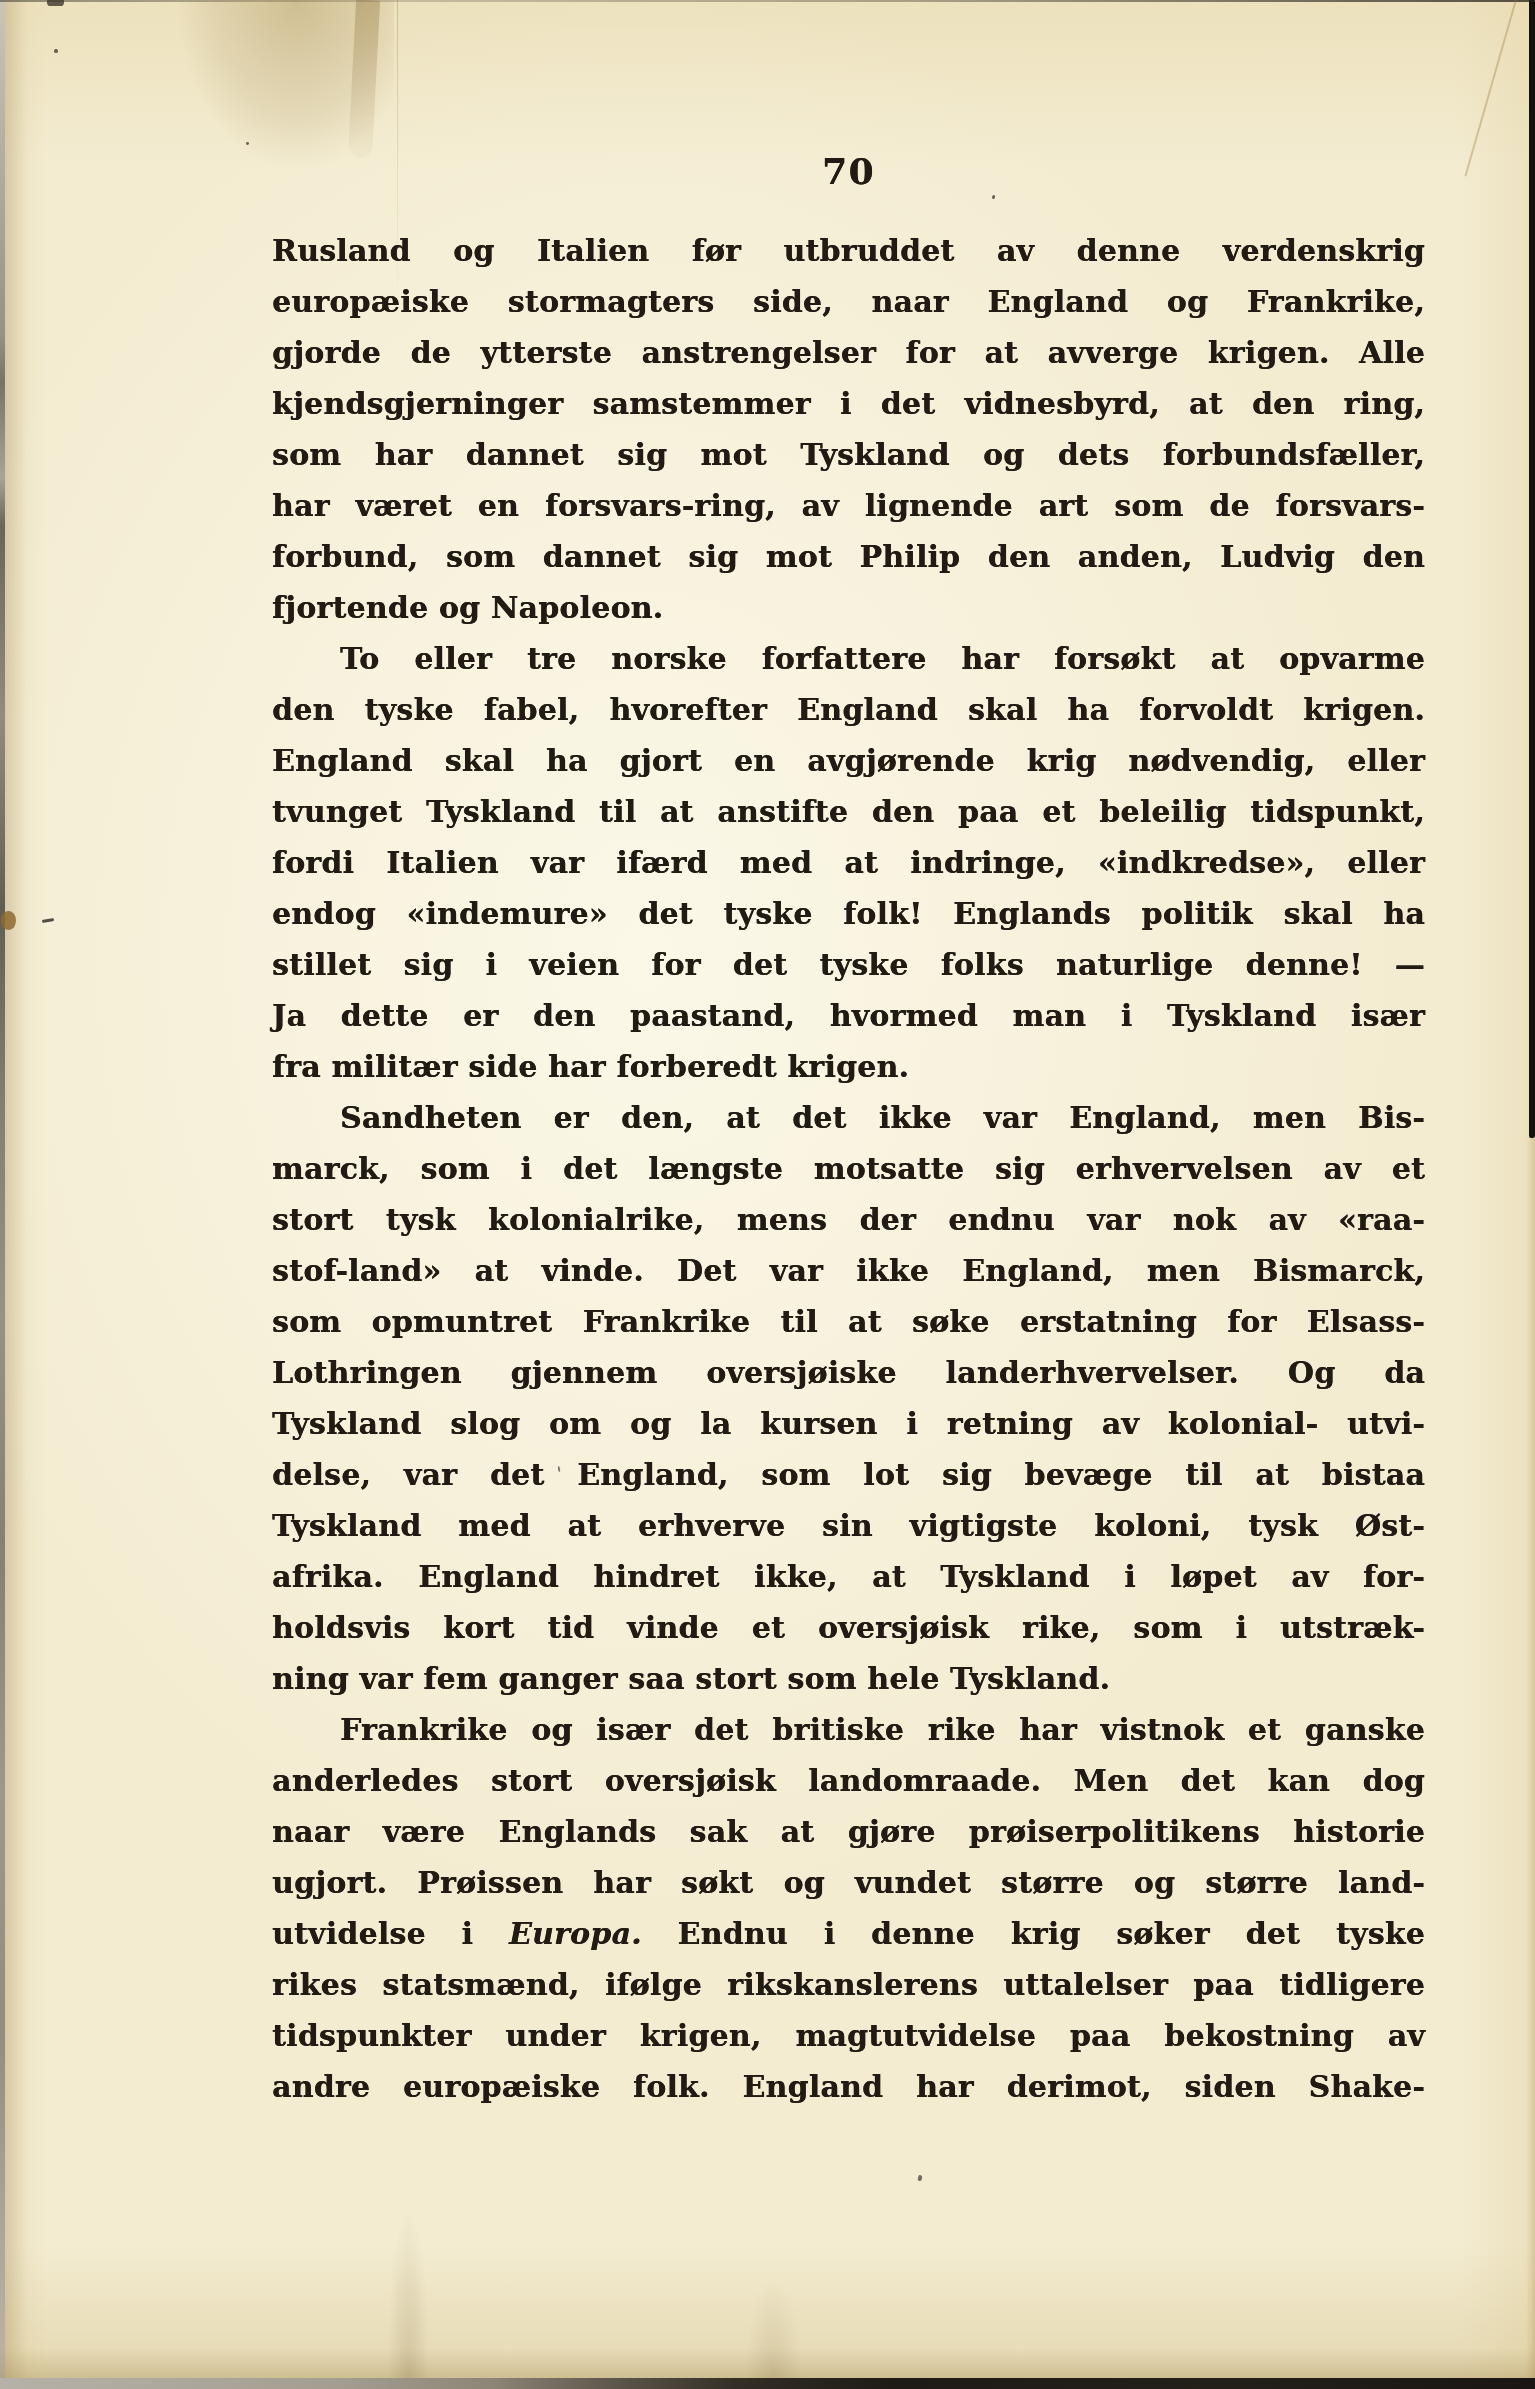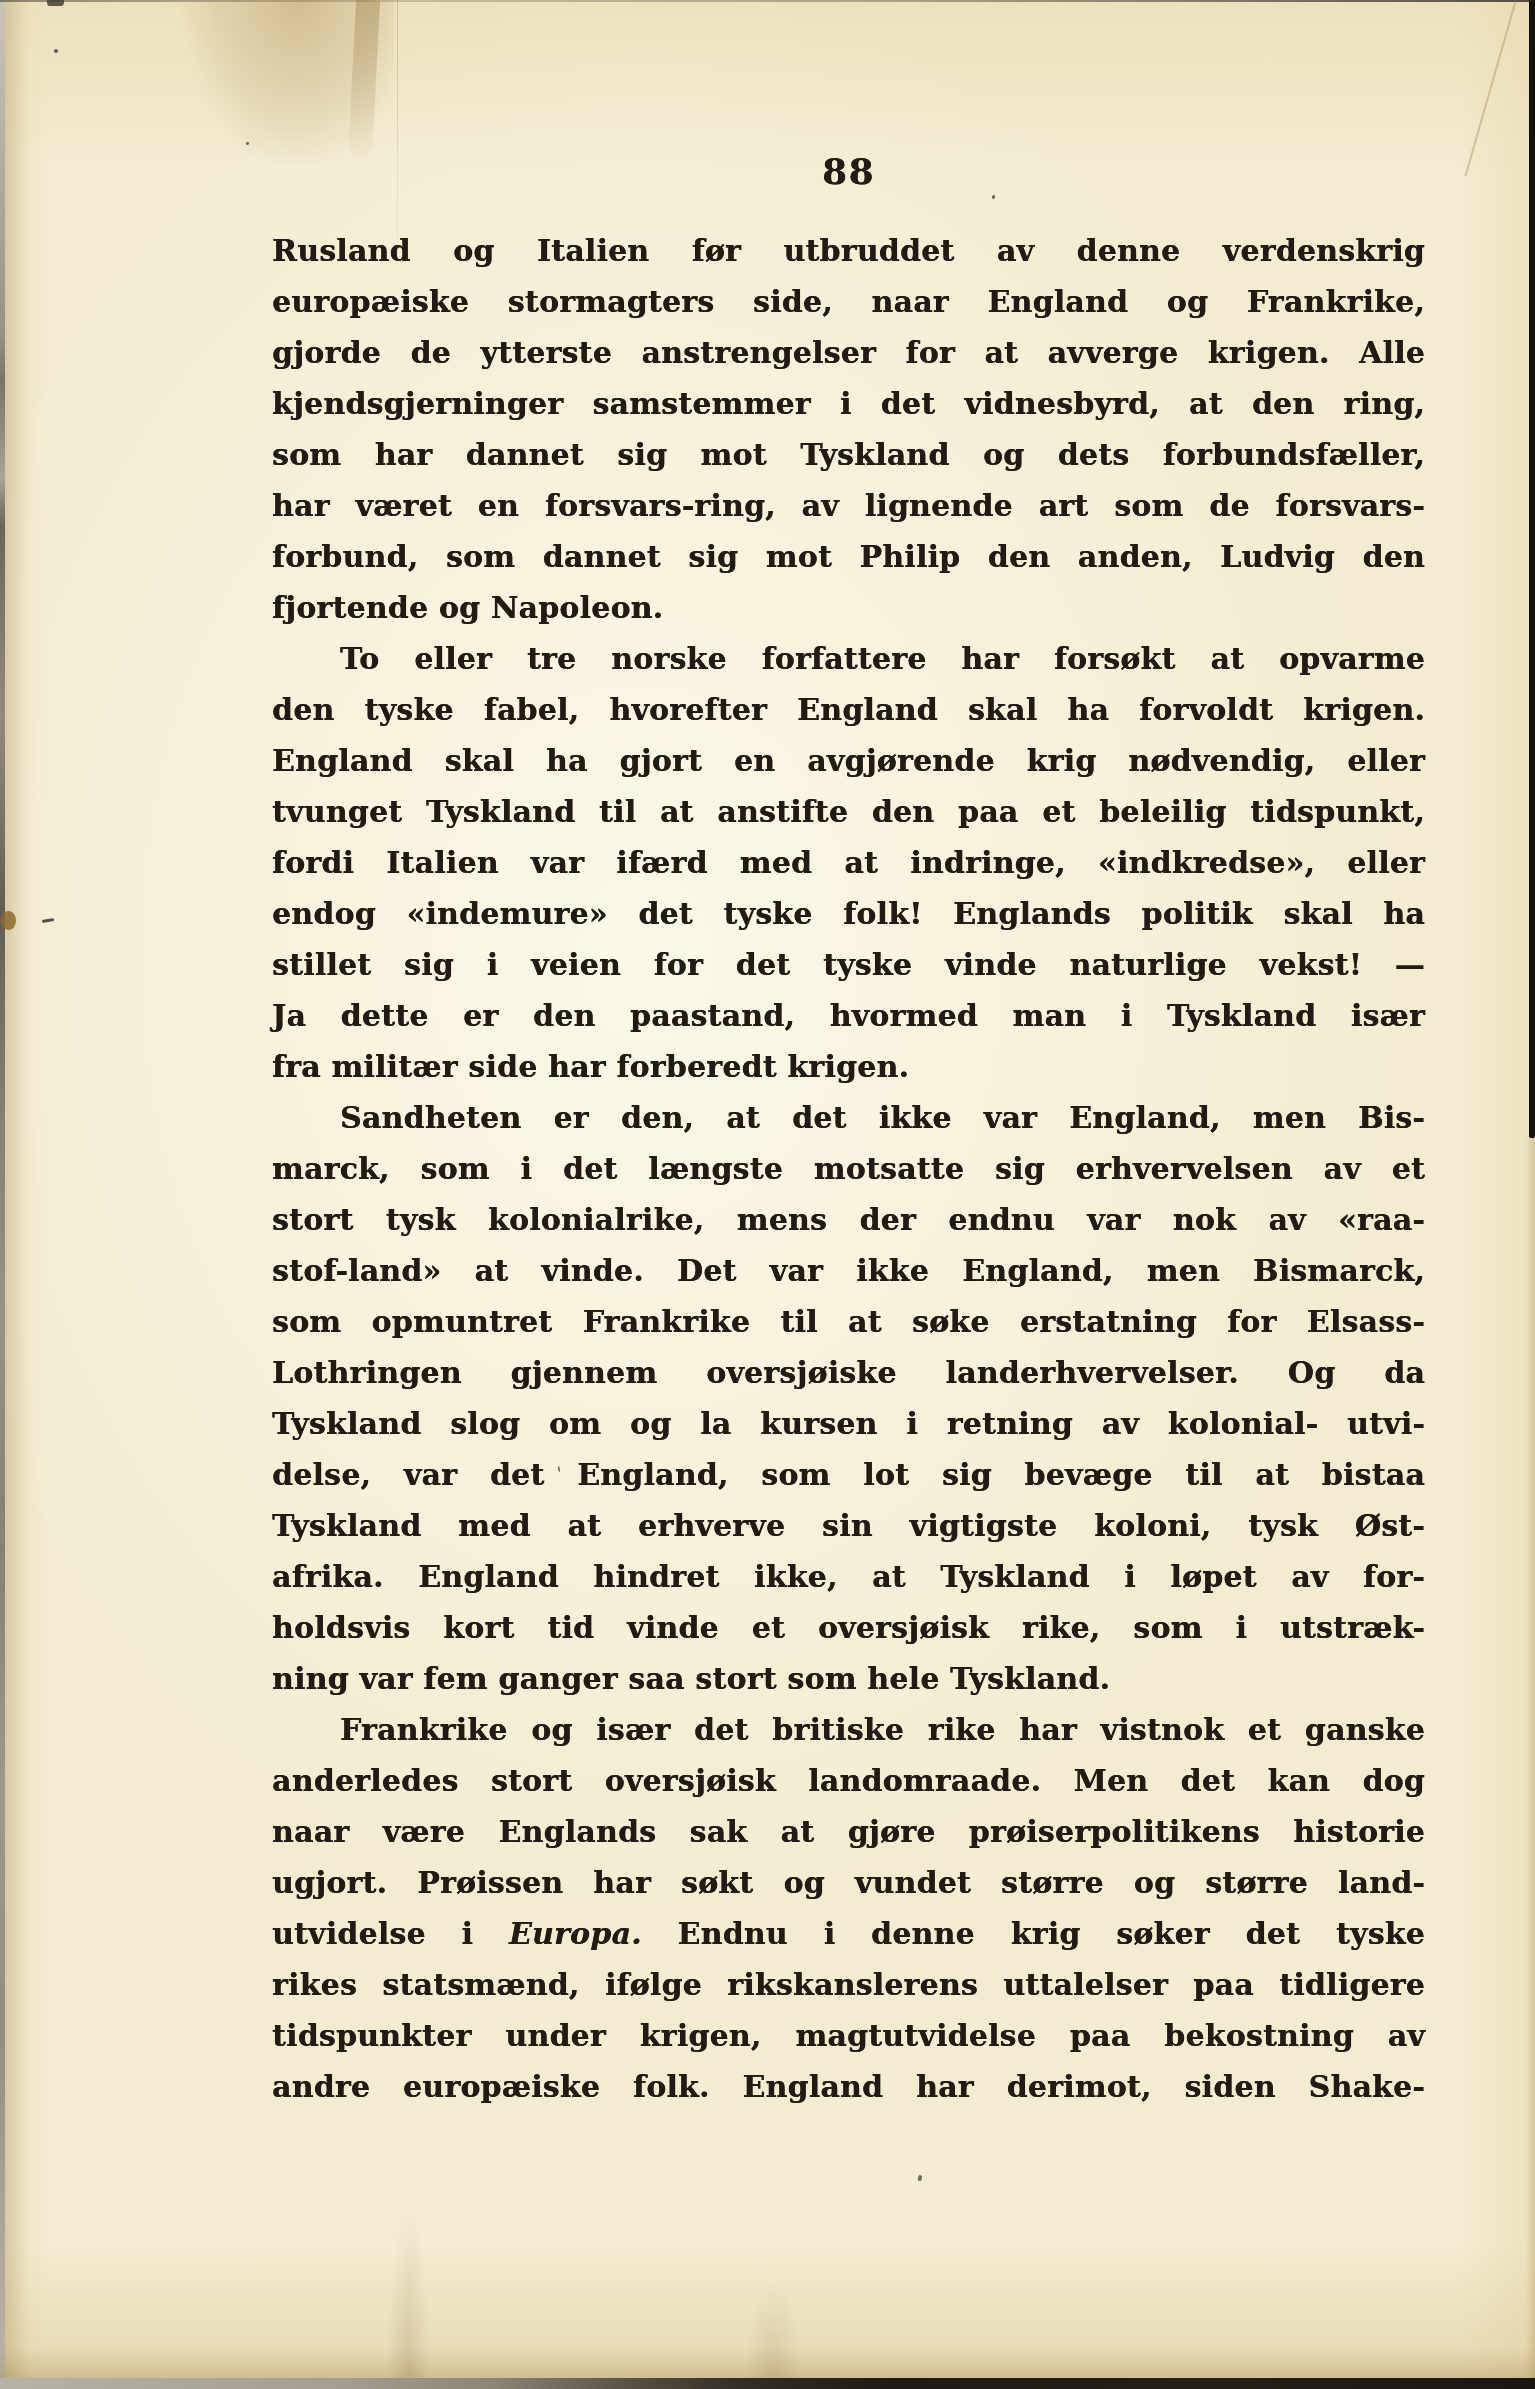--- a/index.html
+++ b/index.html
@@ -132,37 +132,37 @@
   }
   .smudge-b2 {
     position: absolute; left: 745px; bottom: 11.5px; width: 57px; height: 100px;
     background: radial-gradient(ellipse at 50% 100%, rgba(110,90,50,0.15), rgba(110,90,50,0.0) 70%);
   }
 </style>
 </head>
 <body>
 
 <div class="scan">
-  <div class="page-number">88</div>
+  <div class="page-number">70</div>
   <div class="text-block">
       <div class="line">Rusland og Italien før utbruddet av denne verdenskrig</div>
       <div class="line">europæiske stormagters side, naar England og Frankrike,</div>
       <div class="line">gjorde de ytterste anstrengelser for at avverge krigen. Alle</div>
       <div class="line">kjendsgjerninger samstemmer i det vidnesbyrd, at den ring,</div>
       <div class="line">som har dannet sig mot Tyskland og dets forbundsfæller,</div>
       <div class="line">har været en forsvars-ring, av lignende art som de forsvars-</div>
       <div class="line">forbund, som dannet sig mot Philip den anden, Ludvig den</div>
       <div class="line end">fjortende og Napoleon.</div>
       <div class="line indent">To eller tre norske forfattere har forsøkt at opvarme</div>
       <div class="line">den tyske fabel, hvorefter England skal ha forvoldt krigen.</div>
       <div class="line">England skal ha gjort en avgjørende krig nødvendig, eller</div>
       <div class="line">tvunget Tyskland til at anstifte den paa et beleilig tidspunkt,</div>
       <div class="line">fordi Italien var ifærd med at indringe, «indkredse», eller</div>
       <div class="line">endog «indemure» det tyske folk! Englands politik skal ha</div>
-      <div class="line">stillet sig i veien for det tyske vinde naturlige vekst! —</div>
+      <div class="line">stillet sig i veien for det tyske folks naturlige denne! —</div>
       <div class="line">Ja dette er den paastand, hvormed man i Tyskland især</div>
       <div class="line end">fra militær side har forberedt krigen.</div>
       <div class="line indent">Sandheten er den, at det ikke var England, men Bis-</div>
       <div class="line">marck, som i det længste motsatte sig erhvervelsen av et</div>
       <div class="line">stort tysk kolonialrike, mens der endnu var nok av «raa-</div>
       <div class="line">stof-land» at vinde. Det var ikke England, men Bismarck,</div>
       <div class="line">som opmuntret Frankrike til at søke erstatning for Elsass-</div>
       <div class="line">Lothringen gjennem oversjøiske landerhvervelser. Og da</div>
       <div class="line">Tyskland slog om og la kursen i retning av kolonial- utvi-</div>
       <div class="line">delse, var det England, som lot sig bevæge til at bistaa</div>

